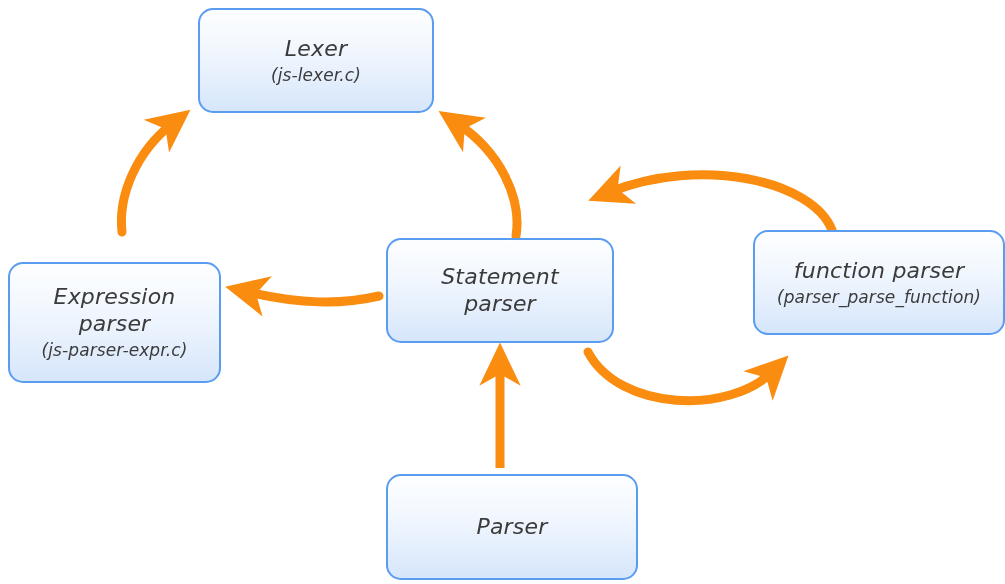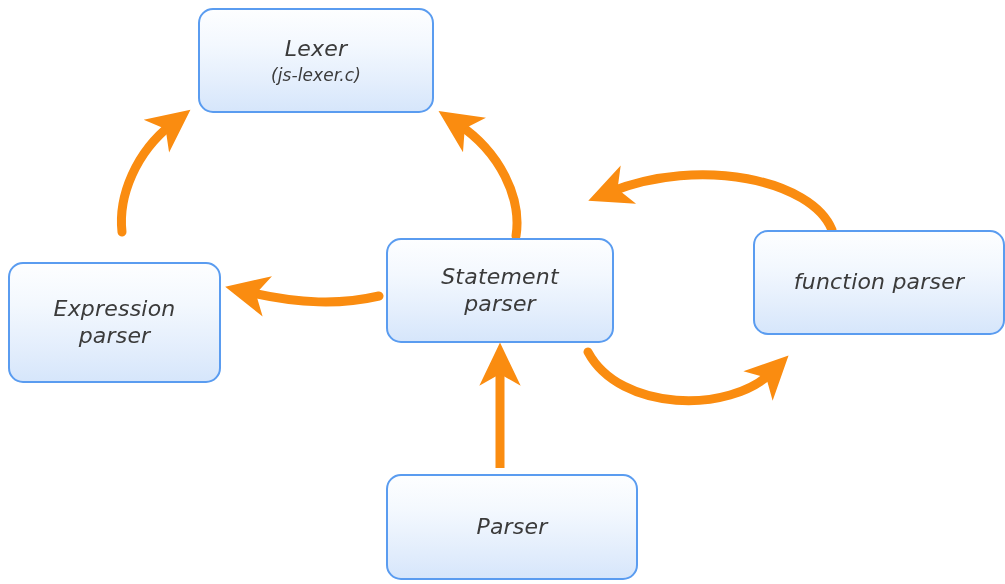--- a/index.html
+++ b/index.html
@@ -96,27 +96,29 @@
     </g>
   </svg>
 
   <div class="node" style="left:198px; top:8px; width:236px; height:105px;">
     <div class="title">Lexer</div>
     <div class="sub">(js-lexer.c)</div>
   </div>
 
   <div class="node" style="left:8px; top:234px; width:213px; height:121px;margin-top:28px;">
     <div class="title two-line" style="max-width:150px;">Expression parser</div>
+    <div class="sub">(js-parser-expr.c)</div>
   </div>
 
   <div class="node" style="left:386px; top:238px; width:228px; height:105px;">
     <div class="title two-line" style="max-width:150px;">Statement parser</div>
   </div>
 
   <div class="node" style="left:753px; top:230px; width:252px; height:105px;">
     <div class="title">function parser</div>
+    <div class="sub small">(parser_parse_function)</div>
   </div>
 
   <div class="node" style="left:386px; top:474px; width:252px; height:106px;">
     <div class="title">Parser</div>
   </div>
 
 </div>
 
 </body></html>

